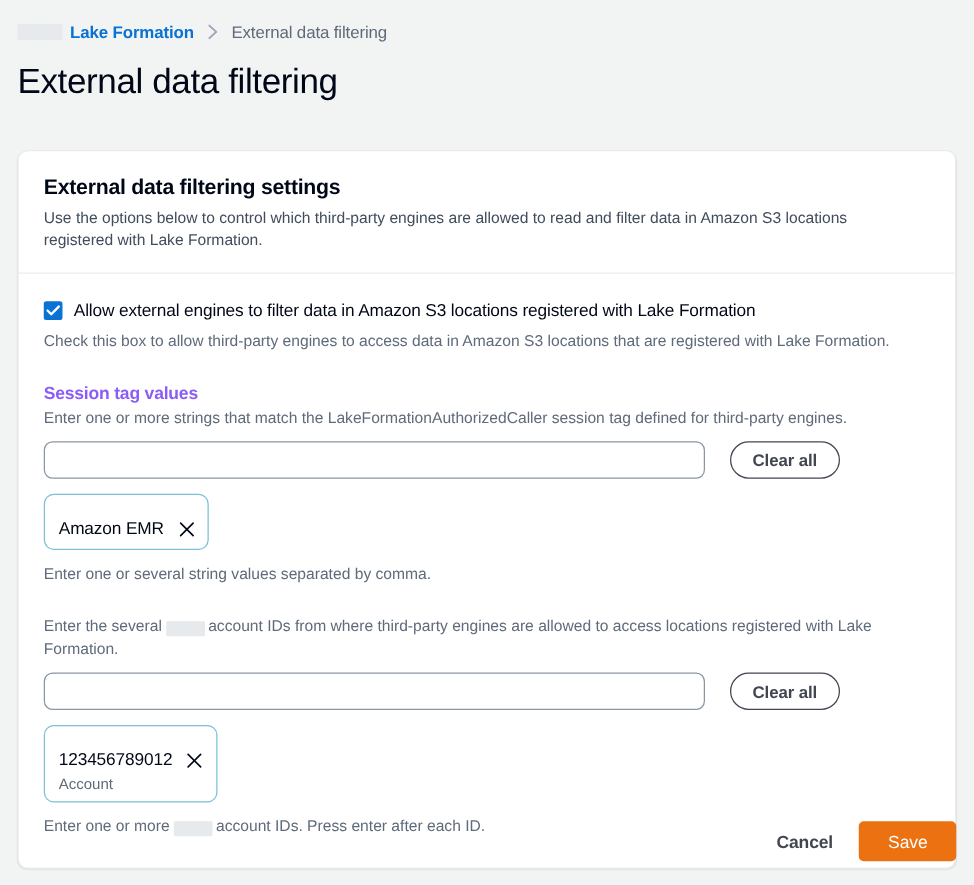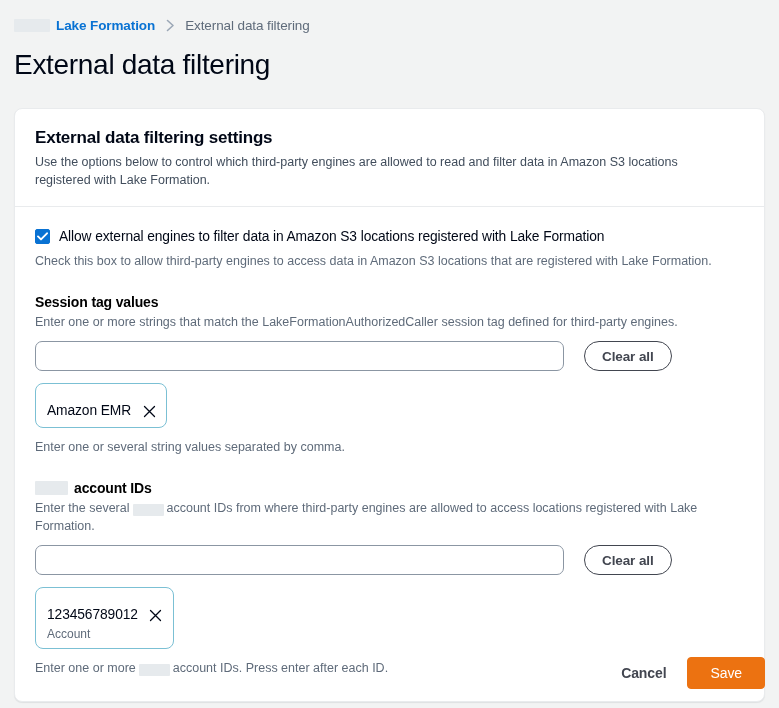--- a/index.html
+++ b/index.html
@@ -64,21 +64,21 @@
     color: #000716;
     padding: 12px 0 0 14px;
     letter-spacing: -0.3px;
     line-height: 1.2;
   }
 
   
   .card {
     position: absolute;
     left: 14px;
-    top: 108px;
+    top: 120px;
     width: 751px;
     background: #ffffff;
     border: 1px solid #e9ebed;
     border-radius: 8px;
     box-shadow: 0 1px 1px 0 rgba(0,28,36,0.08);
     overflow: hidden;
   }
 
   .card-header {
     padding: 18px 20px 16px 20px;
@@ -142,21 +142,21 @@
     color: #5f6b7a;
     line-height: 1.45;
   }
 
   
   .field-group { margin-top: 24px; }
 
   .field-label {
     font-size: 14px;
     font-weight: 700;
-    color: #000000;
+    color: #8b5cf6;
     display: flex;
     align-items: center;
     letter-spacing: -0.15px;
   }
   .field-desc {
     margin-top: 3px;
     font-size: 12.5px;
     color: #5f6b7a;
     line-height: 1.45;
     max-width: 690px;
@@ -341,24 +341,20 @@
                 <path d="M1.5 1.5L11.5 11.5M11.5 1.5L1.5 11.5" stroke="#000716" stroke-width="1.3" stroke-linecap="round"></path>
               </svg>
             </span>
           </div>
         </div>
 
         <div class="field-footnote">Enter one or several string values separated by comma.</div>
       </div>
 
       <div class="field-group">
-        <div class="field-label">
-          <span class="redact redact-label"></span>
-          <span>account IDs</span>
-        </div>
         <div class="field-desc">
           <span>Enter the several</span><span class="redact redact-inline"></span><span>account IDs from where third-party engines are allowed to access locations registered with Lake Formation.</span>
         </div>
 
         <div class="input-row">
           <input class="text-input" type="text" placeholder="" value="" style="">
           <button class="btn-normal">Clear all</button>
         </div>
 
         <div class="token-wrap">

